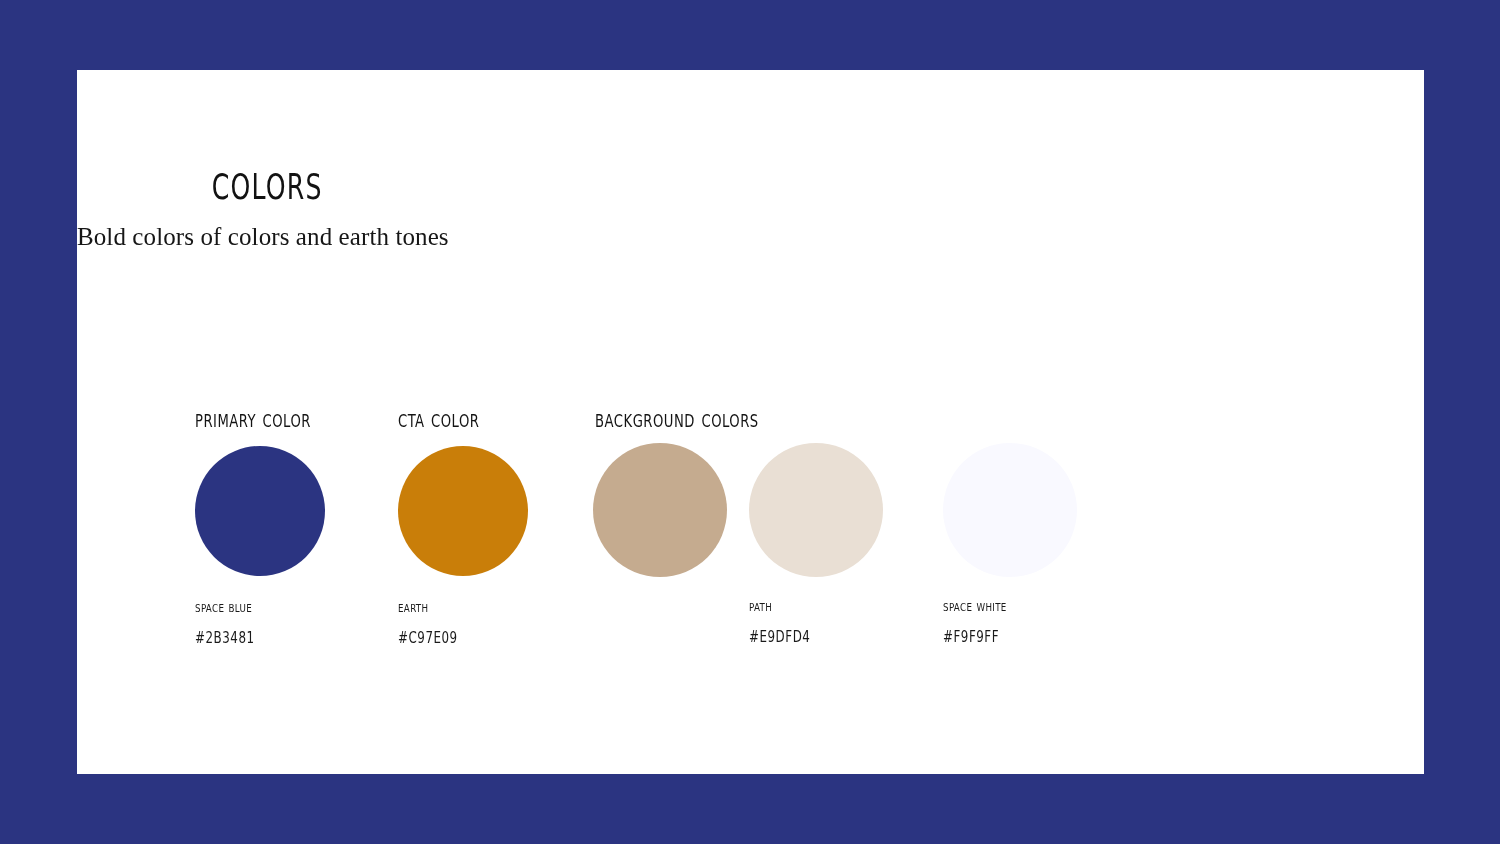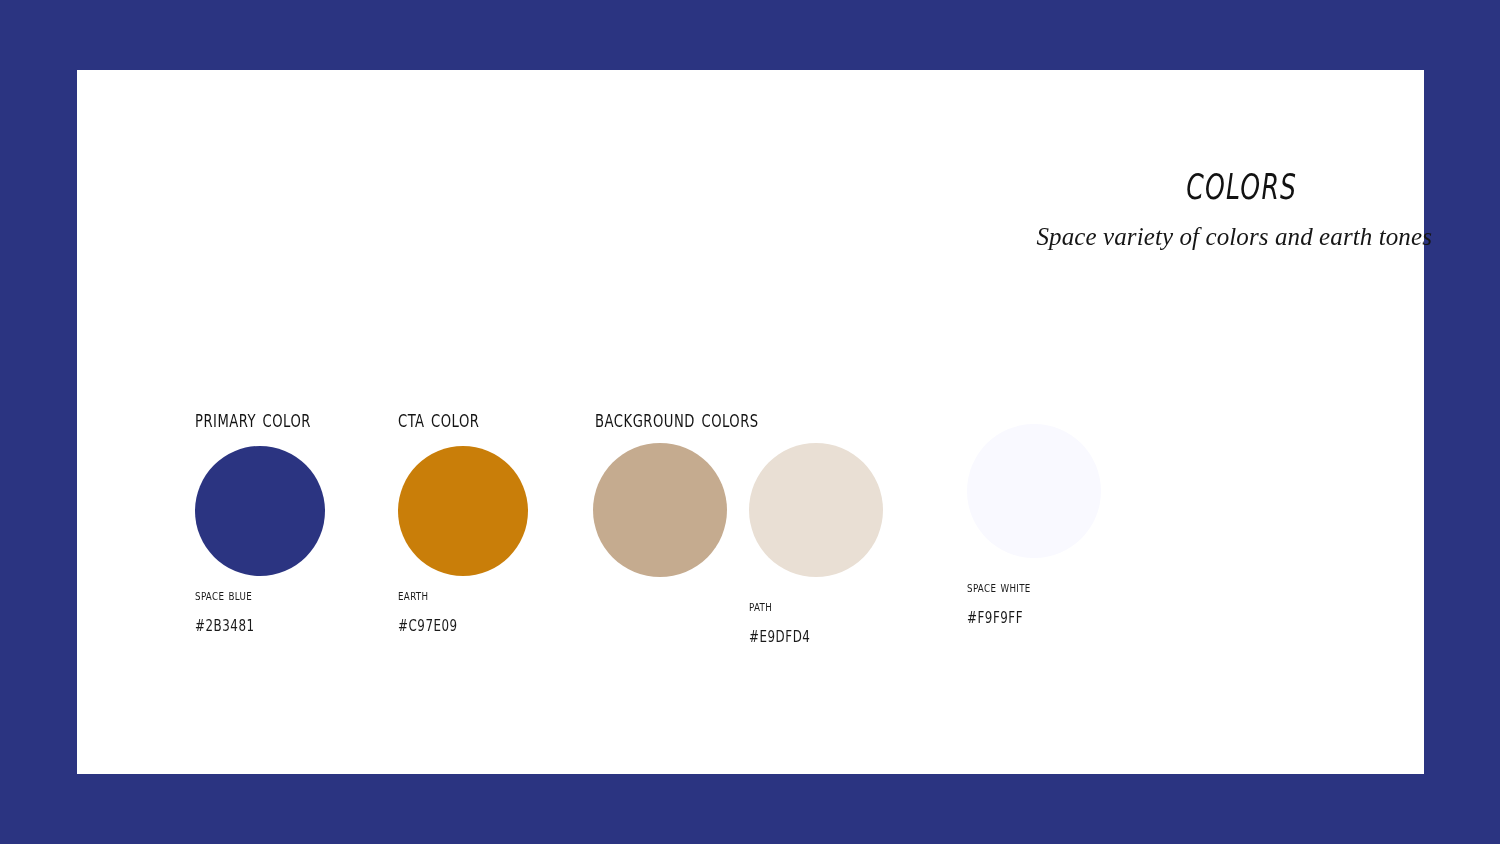--- a/index.html
+++ b/index.html
@@ -30,25 +30,24 @@
     left: 77px;
     top: 70px;
     width: 1347px;
     height: 704px;
     background: #FFFFFF;
   }
 
   
   .header {
     position: absolute;
-    left: 8px;
+    left: 0;
     top: 85px;
     width: 100%;
-    text-align: right;
-    font-style: italic;
+    text-align: left;
   }
 
   .slide-title {
     font-family: "DejaVu Sans Condensed", "Liberation Sans Narrow", "Liberation Sans", sans-serif;
     font-size: 50px;
     line-height: 54px;
     letter-spacing: 1.5px;
     color: #121212;
     font-weight: 400;
     font-variant: small-caps;
@@ -127,47 +126,47 @@
     line-height: 18px;
     letter-spacing: 0.6px;
     margin-top: 13px;
   }
 
   
   .swatch.large .dot {
     width: 130px;
     height: 130px;
   }
-  .swatch.large .labels { margin-top: 10px; }
+  .swatch.large .labels { margin-top: 22px; }
 
   
   .swatch.small .dot {
     width: 134px;
     height: 134px;
   }
   .swatch.small .labels { margin-top: 20px; }
 
   .swatch.s0 { left: 118px; top: 376px; }
   .swatch.s1 { left: 321px; top: 376px; }
   .swatch.s2 { left: 516px; top: 373px; }
   .swatch.s3 { left: 672px; top: 373px; }
-  .swatch.s4 { left: 866px; top: 354px; margin-left: 24px; }
+  .swatch.s4 { left: 866px; top: 373px; }
   .swatch.s5 { left: 1051px; top: 373px; }
   .swatch.s6 { left: 1226px; top: 373px; }
 </style>
 </head>
 <body>
 
 <div class="slide" style="background: rgb(43, 52, 129);">
 
   <div class="card" style="background: rgb(255, 255, 255);">
 
     <div class="header">
       <div class="slide-title">Colors</div>
-      <div class="slide-subtitle">Space variety of colors and earth tones</div>
+      <div class="slide-subtitle">Bold colors of colors and earth tones</div>
     </div>
 
     <div class="palette">
 
       <div class="group-label g-primary">Primary Color</div>
       <div class="group-label g-cta">CTA Color</div>
       <div class="group-label g-background">Background Colors</div>
 
       <div class="swatch large s0">
         <span class="dot" style="background: rgb(43, 52, 129);"></span>

